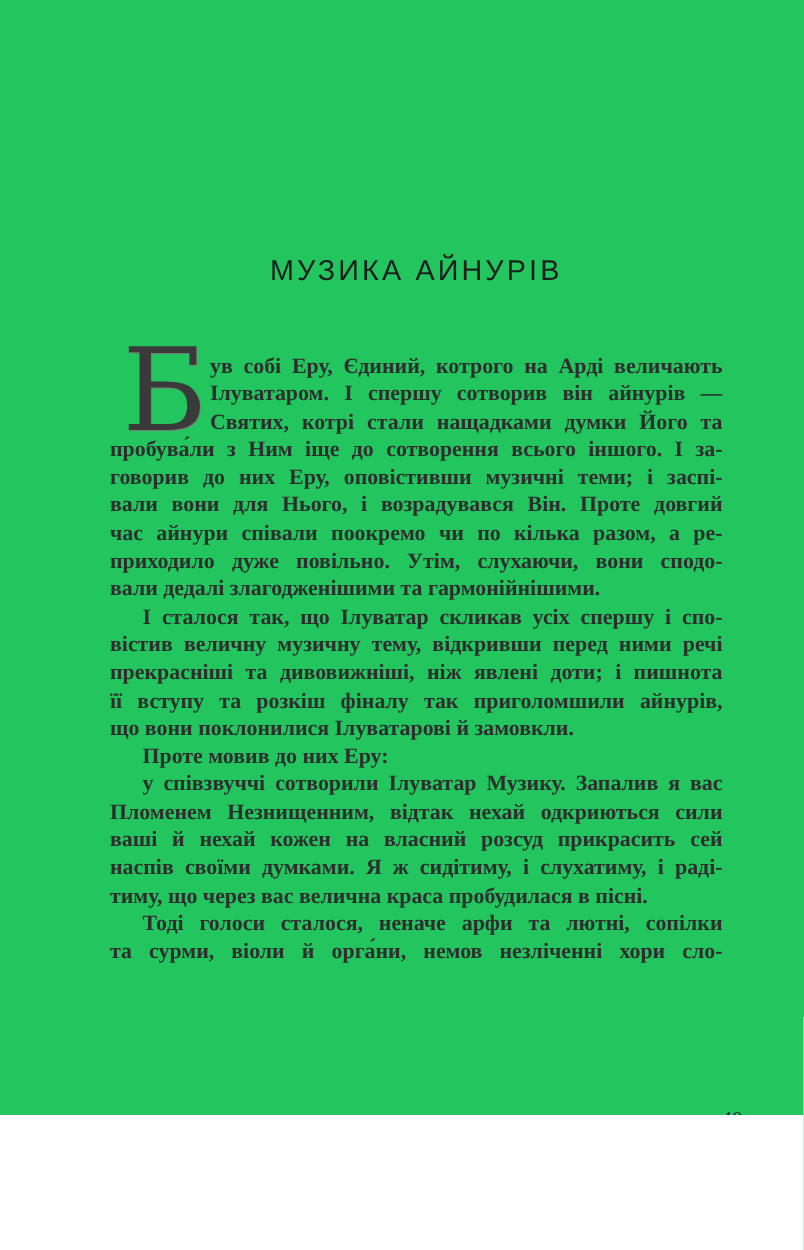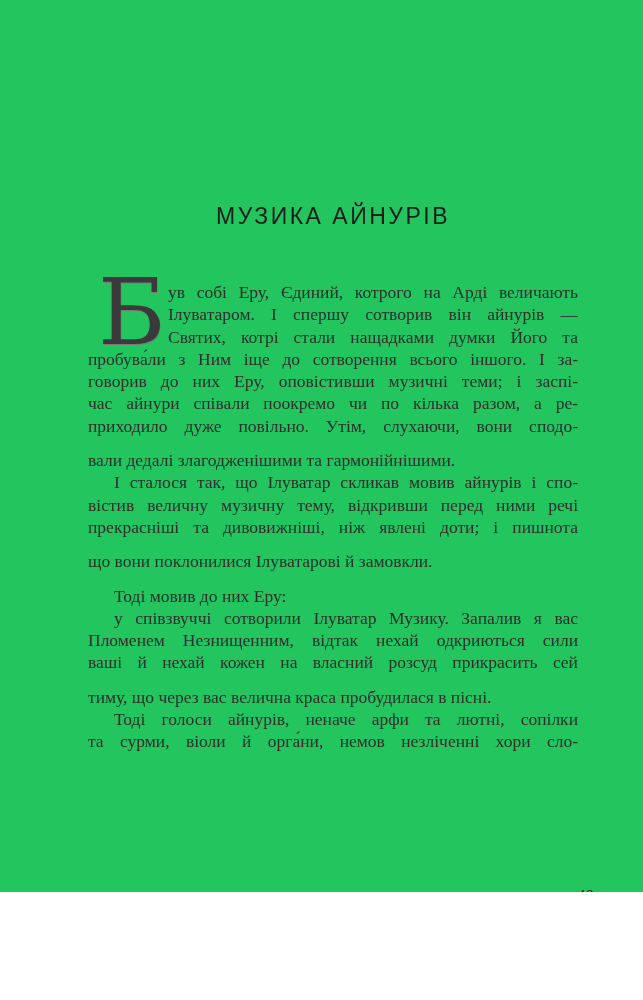--- a/index.html
+++ b/index.html
@@ -39,23 +39,24 @@
     line-height: 22.3px;
   }
 
   .para { overflow: visible; }
 
   .line {
     height: 22.3px;
     overflow: hidden;
     text-align: justify;
     text-align-last: justify;
+    font-weight: bold;
   }
 
-  .line.last { text-align-last: left; margin-top: 12px; }
+  .line.last { text-align-last: left; }
 
   .para.indent .line:first-child { text-indent: 26px; }
 
   .dropcap {
     float: left;
     width: 80px;
     height: 66px;
     padding-left: 10px;
     font-family: "DejaVu Serif", serif;
     font-size: 92px;
@@ -83,39 +84,42 @@
   <h1 class="chapter-title">МУЗИКА АЙНУРІВ</h1>
 
   <div class="body-text">
       <div class="para">
         <span class="dropcap">Б</span>
         <div class="line">ув собі Еру, Єдиний, котрого на Арді величають</div>
         <div class="line">Ілуватаром. І спершу сотворив він айнурів —</div>
         <div class="line">Святих, котрі стали нащадками думки Його та</div>
         <div class="line">пробува́ли з Ним іще до сотворення всього іншого. І за-</div>
         <div class="line">говорив до них Еру, оповістивши музичні теми; і заспі-</div>
+        <div class="line">вали вони для Нього, і возрадувався Він. Проте довгий</div>
         <div class="line">час айнури співали поокремо чи по кілька разом, а ре-</div>
         <div class="line">приходило дуже повільно. Утім, слухаючи, вони сподо-</div>
         <div class="line last">вали дедалі злагодженішими та гармонійнішими.</div>
       </div>
       <div class="para indent">
-        <div class="line">І сталося так, що Ілуватар скликав мовив айнурів і спо-</div>
+        <div class="line">І сталося так, що Ілуватар скликав усіх спершу і спо-</div>
         <div class="line">вістив величну музичну тему, відкривши перед ними речі</div>
         <div class="line">прекрасніші та дивовижніші, ніж явлені доти; і пишнота</div>
+        <div class="line">її вступу та розкіш фіналу так приголомшили айнурів,</div>
         <div class="line last">що вони поклонилися Ілуватарові й замовкли.</div>
       </div>
       <div class="para indent">
-        <div class="line last">Тоді мовив до них Еру:</div>
+        <div class="line last">Проте мовив до них Еру:</div>
       </div>
       <div class="para indent">
         <div class="line">у співзвуччі сотворили Ілуватар Музику. Запалив я вас</div>
         <div class="line">Пломенем Незнищенним, відтак нехай одкриються сили</div>
         <div class="line">ваші й нехай кожен на власний розсуд прикрасить сей</div>
+        <div class="line">наспів своїми думками. Я ж сидітиму, і слухатиму, і раді-</div>
         <div class="line last">тиму, що через вас велична краса пробудилася в пісні.</div>
       </div>
       <div class="para indent">
-        <div class="line">Тоді голоси айнурів, неначе арфи та лютні, сопілки</div>
+        <div class="line">Тоді голоси сталося, неначе арфи та лютні, сопілки</div>
         <div class="line">та сурми, віоли й орга́ни, немов незліченні хори сло-</div>
       </div>
     </div>
 
   <div class="page-number">40</div>
 </div>
 
 </body></html>

